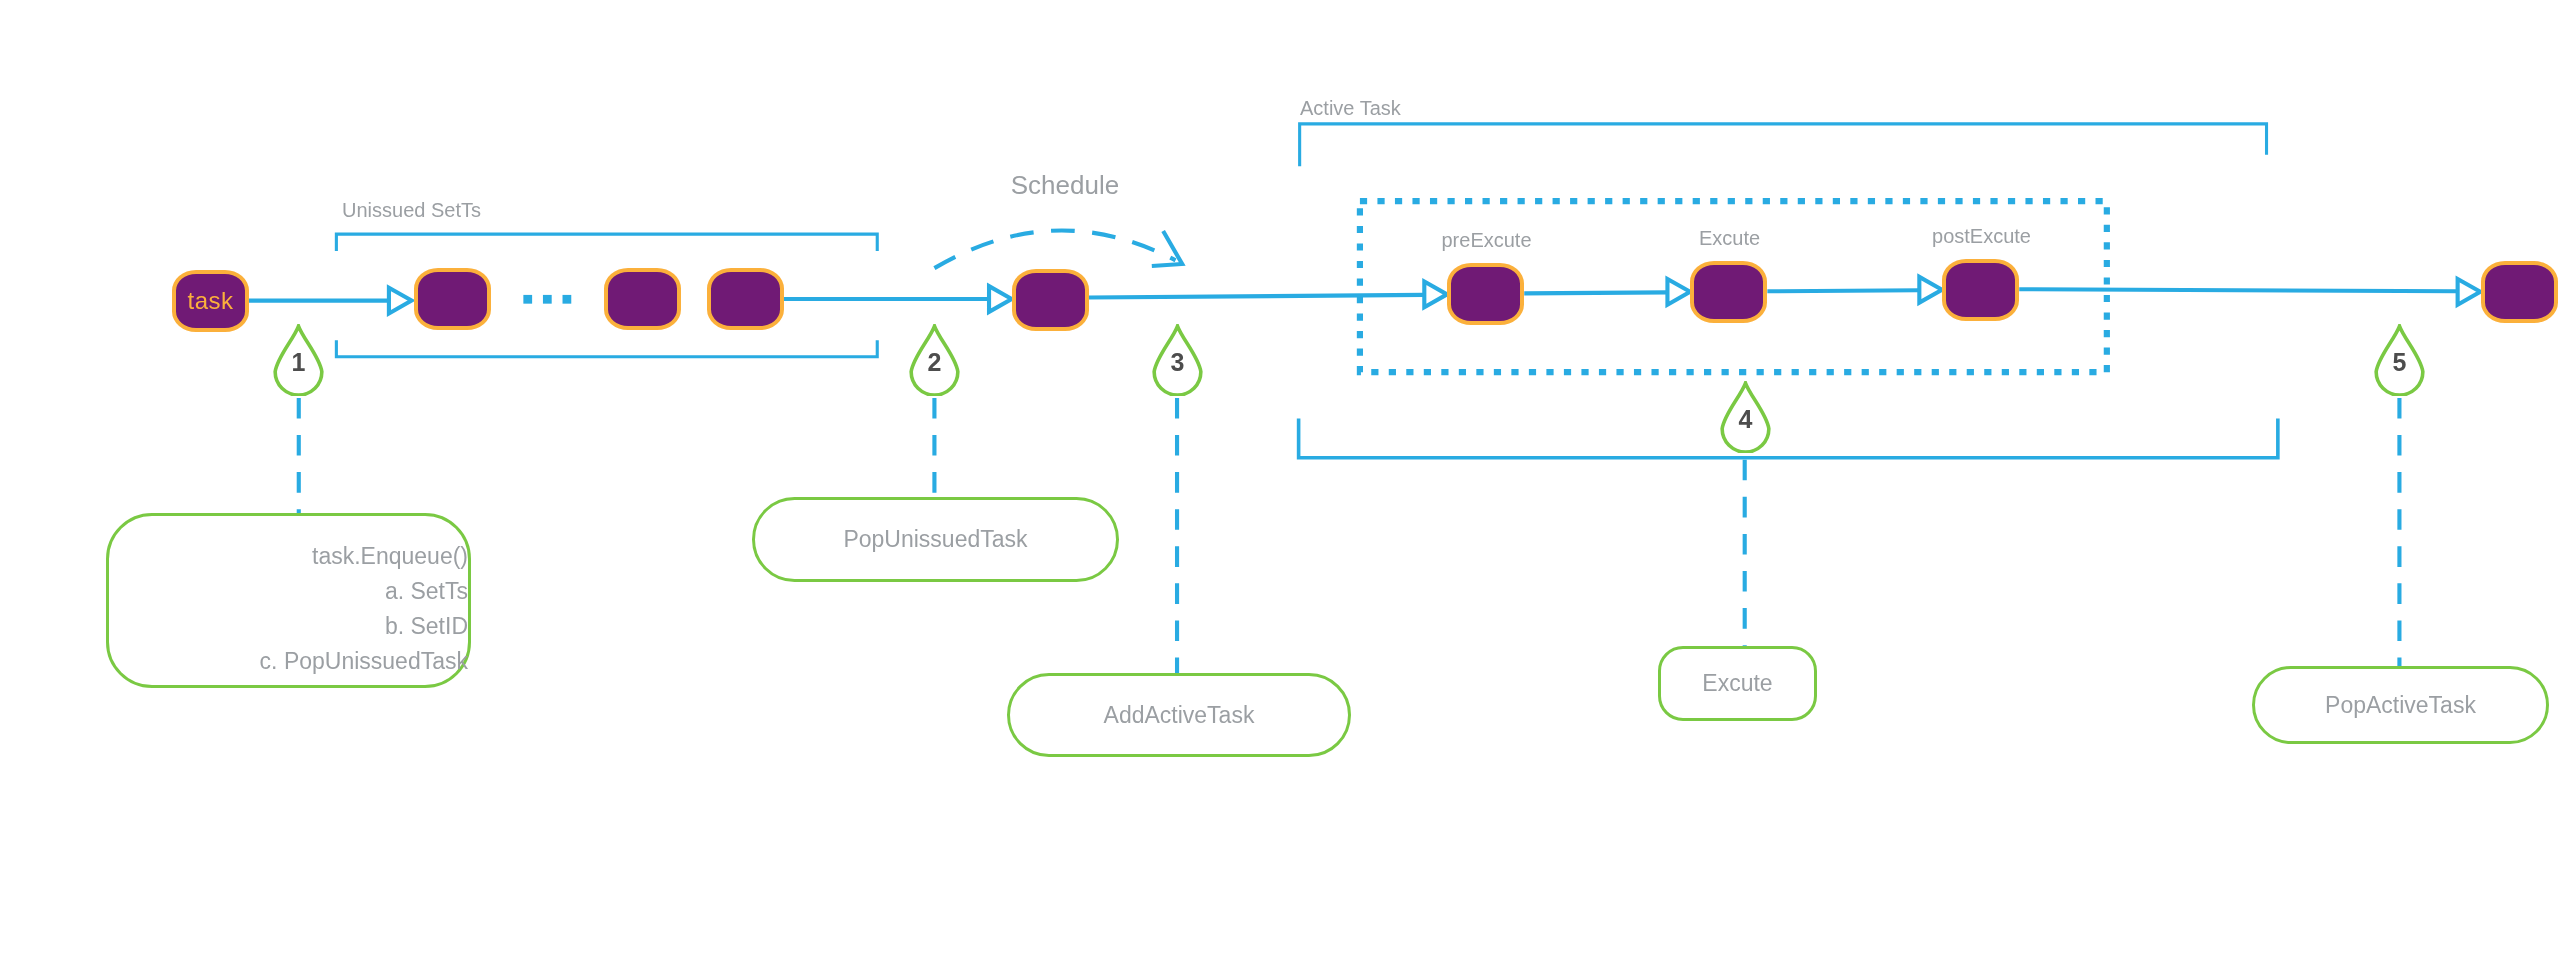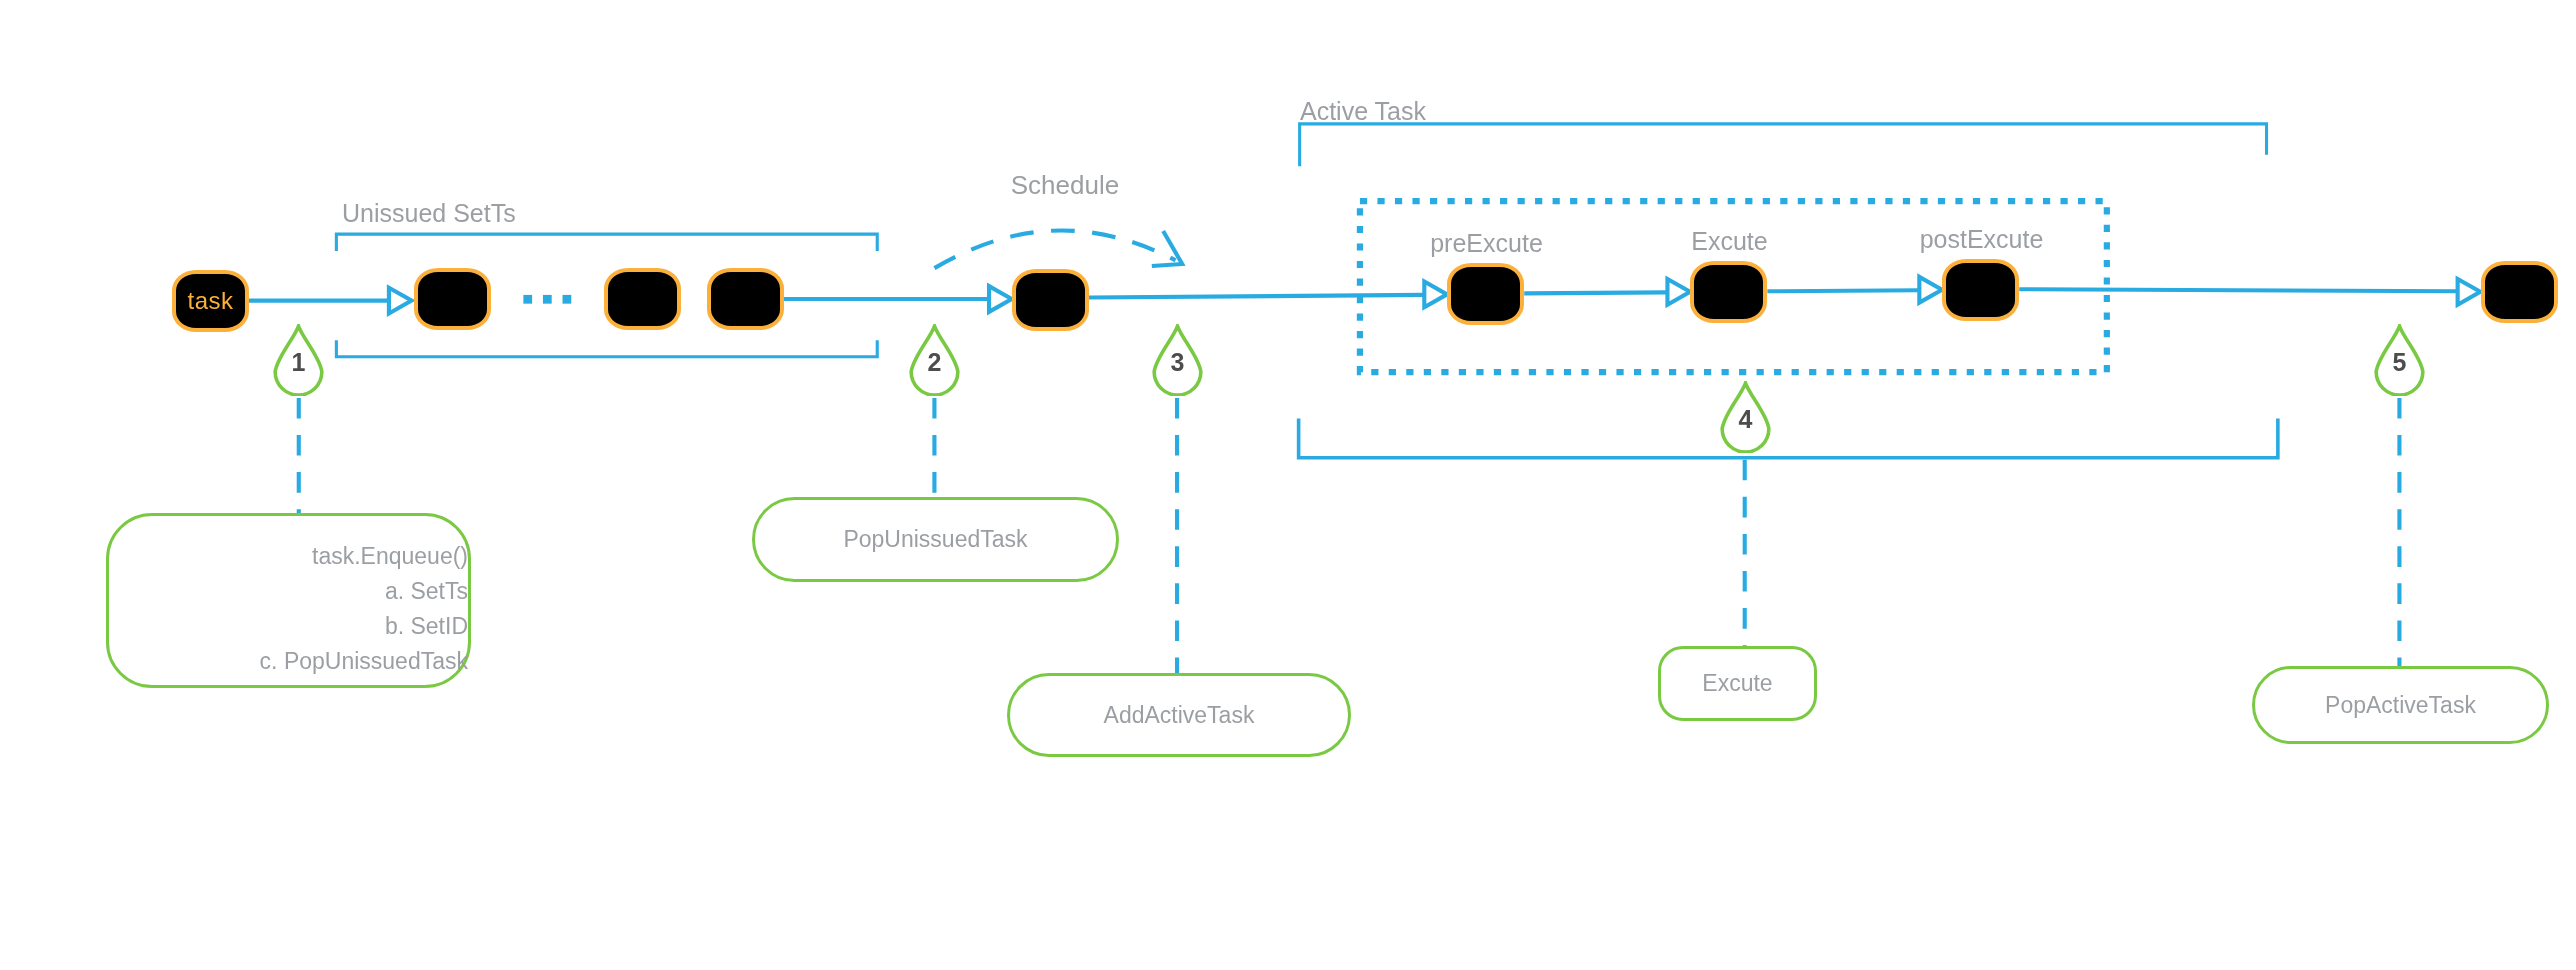--- a/index.html
+++ b/index.html
@@ -10,27 +10,27 @@
     --dark:#4D4D4D;
   }
   html,body{margin:0;padding:0;background:#fff;}
   body{font-family:"Liberation Sans", sans-serif;}
   .canvas{position:relative;width:2930px;height:971px;background:#fff;overflow:hidden;}
   .wires{position:absolute;left:0;top:0;}
 
   
   .node{
     position:absolute;width:77px;height:62px;box-sizing:border-box;
-    border:4.6px solid var(--orange);border-radius:24px/20.6px;background:#000000;
+    border:4.6px solid var(--orange);border-radius:24px/20.6px;background:#701a75;
     display:flex;align-items:center;justify-content:center;
   }
   .node span{color:var(--orange);font-size:24px;letter-spacing:0.5px;}
 
   
-  .lbl{position:absolute;color:var(--gray);font-size:25px;white-space:nowrap;}
+  .lbl{position:absolute;color:var(--gray);font-size:20px;white-space:nowrap;}
   .lbl.big{font-size:26px;}
   .lbl.ctr{text-align:center;}
 
   
   .pin{position:absolute;width:59px;height:72px;}
   .pin svg{position:absolute;left:0;top:0;}
   .pin-num{
     position:absolute;left:0;top:24px;width:59px;text-align:center;
     color:var(--dark);font-size:25px;font-weight:600;
   }

